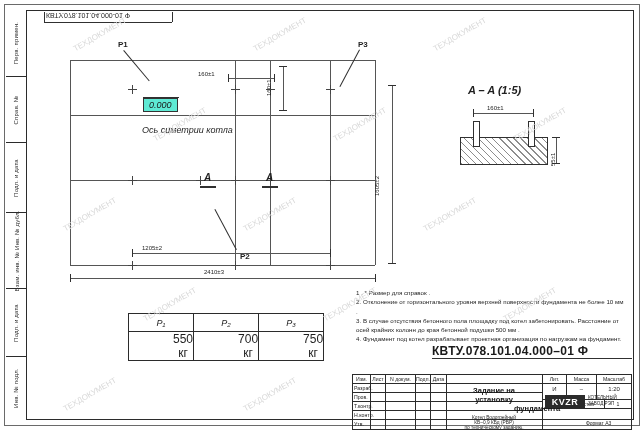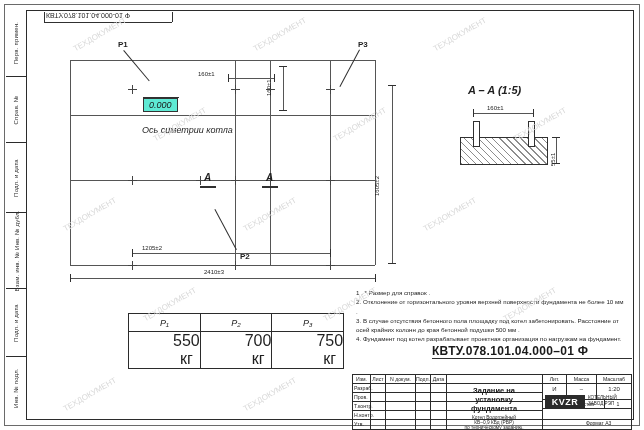--- a/index.html
+++ b/index.html
@@ -40,21 +40,21 @@
   
   .zero{position:absolute;border:1px solid #333;padding:1px 5px;font-size:9px;font-style:italic;background:#5eead4;}
 
   
   table{border-collapse:collapse;position:absolute;}
   table td,table th{border:1px solid #2b2b2b;font-size:7px;text-align:center;padding:0;color:#1f1f1f;}
 
   
   #ptable td{height:17px;}
   #ptable .hd{font-style:italic;font-size:9px;}
-  #ptable .val{font-size:16px;padding-left:44px;}
+  #ptable .val{font-size:12px;padding-left:44px;}
 
   
   .notes{position:absolute;font-size:6.2px;line-height:1.5;color:#1f1f1f;width:268px;}
 
   
   #titleblock{position:absolute;left:352px;top:362px;width:280px;height:56px;margin-top:12px;}
   #tb-code{position:absolute;left:432px;top:344px;font-size:12px;font-weight:bold;letter-spacing:.3px;}
 
   .tb-l{position:absolute;background:#2b2b2b;}
   .tb-txt{position:absolute;font-size:5.2px;color:#1f1f1f;white-space:nowrap;}
@@ -271,21 +271,21 @@
     <div class="tb-txt c" style="left:79px;top:2px;width:15px;">Дата</div>
 
     <div class="tb-txt" style="left:2px;top:11px;">Разраб.</div>
     <div class="tb-txt" style="left:2px;top:20px;">Пров.</div>
     <div class="tb-txt" style="left:2px;top:29px;">Т.контр.</div>
     <div class="tb-txt" style="left:2px;top:38px;">Н.контр.</div>
     <div class="tb-txt" style="left:2px;top:47px;">Утв.</div>
 
     <div class="tb-big" style="left:96px;top:12px;width:92px;">Задание на</div>
     <div class="tb-big" style="left:96px;top:21px;width:92px;">установку</div>
-    <div class="tb-big" style="left:96px;top:30px;width:92px;">фундамента</div>
+    <div class="tb-big" style="left:96px;top:30px;width:92px;padding-left:43px;">фундамента</div>
     <div class="tb-txt c" style="left:96px;top:41px;width:92px;font-size:4.8px;">Котел Водогрейный</div>
     <div class="tb-txt c" style="left:96px;top:46px;width:92px;font-size:4.8px;">КВ–0,9 КБд (РВР)</div>
     <div class="tb-txt c" style="left:96px;top:51px;width:92px;font-size:4.8px;">по техническому заданию.</div>
 
     <div class="tb-txt c" style="left:191px;top:2px;width:23px;">Лит.</div>
     <div class="tb-txt c" style="left:215px;top:2px;width:29px;">Масса</div>
     <div class="tb-txt c" style="left:245px;top:2px;width:34px;">Масштаб</div>
     <div class="tb-mid" style="left:191px;top:12px;width:23px;">И</div>
     <div class="tb-mid" style="left:215px;top:12px;width:29px;">–</div>
     <div class="tb-mid" style="left:245px;top:12px;width:34px;">1:20</div>

